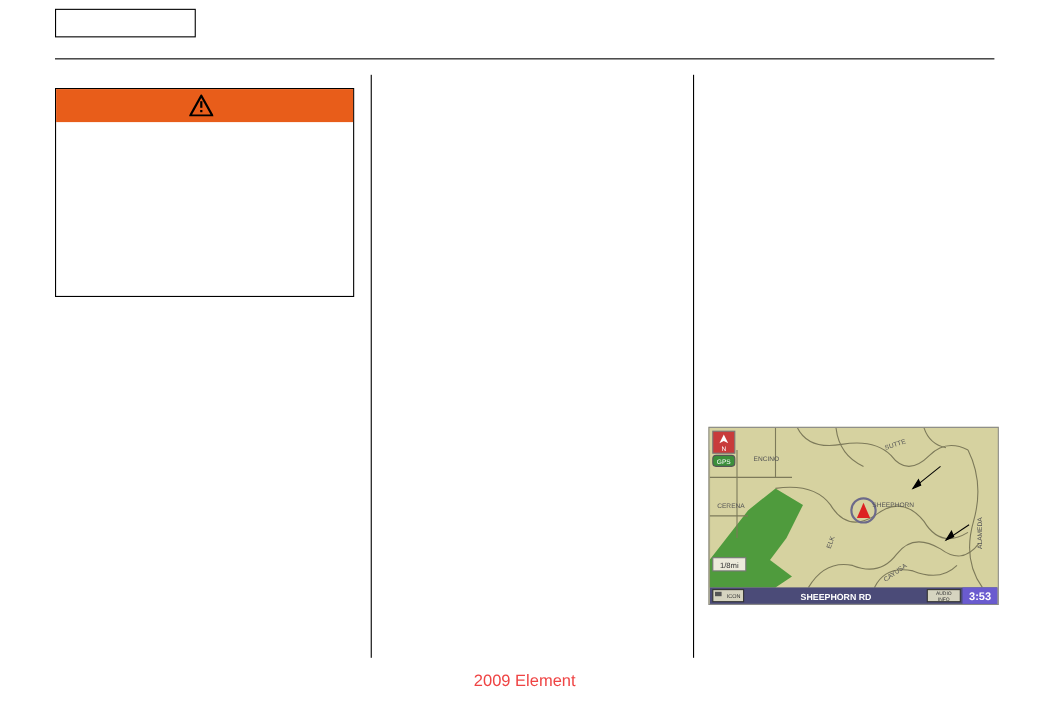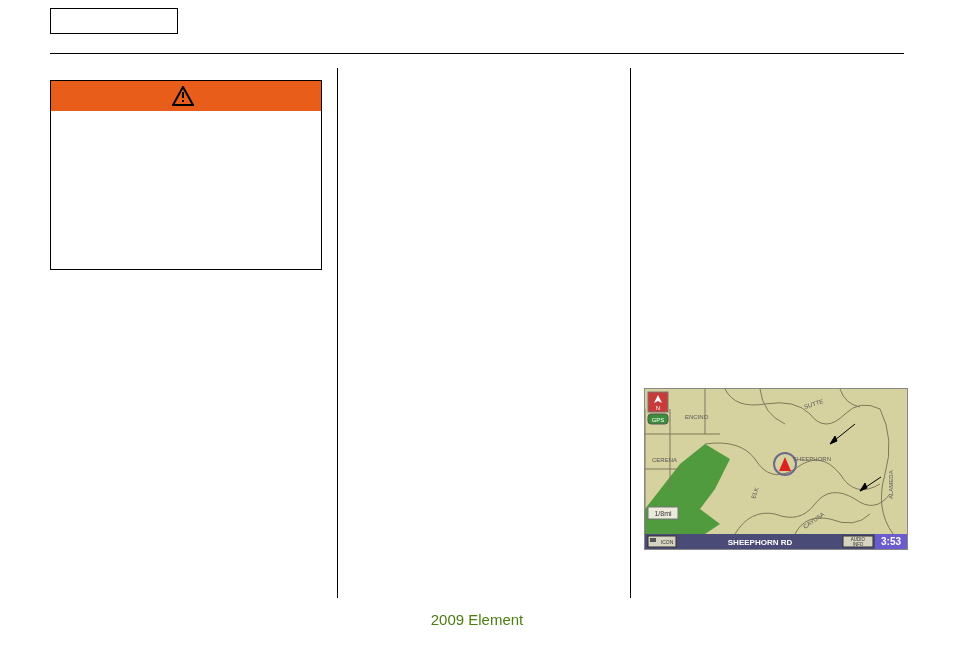--- a/index.html
+++ b/index.html
@@ -101,21 +101,21 @@
   }
 
   
   .footer-text {
     position: absolute;
     left: 0;
     right: 0;
     top: 611px;
     text-align: center;
     font-size: 15px;
-    color: #4d7c0f;
+    color: #ef4444;
   }
 </style>
 </head>
 <body>
 
 <div class="header-tab">
   <span></span>
 </div>
 
 <div class="top-rule"></div>

